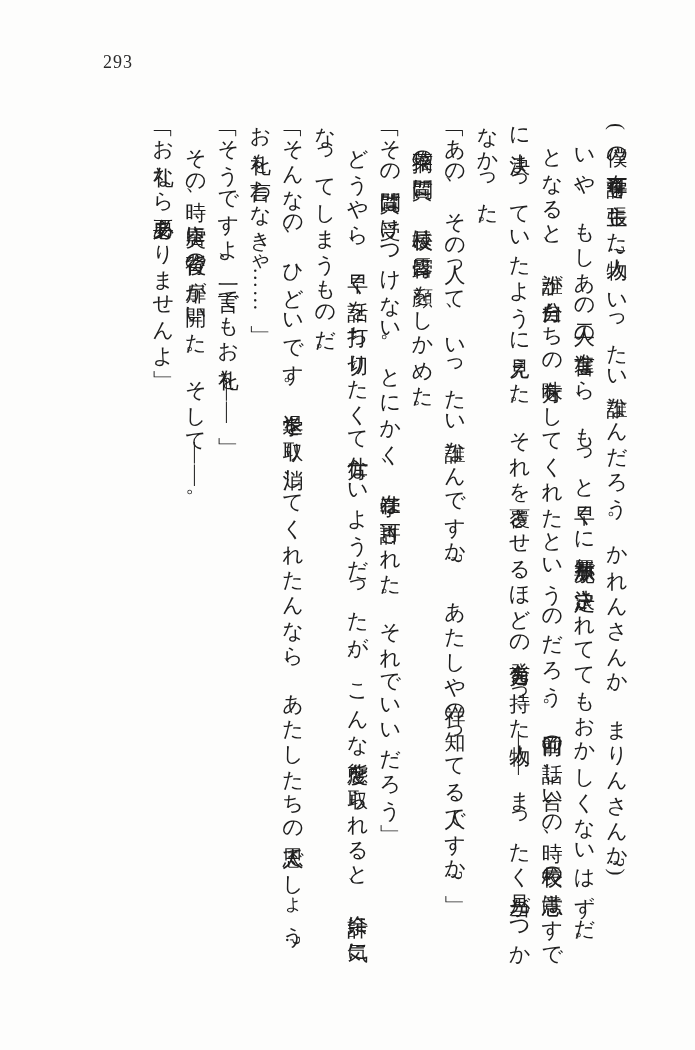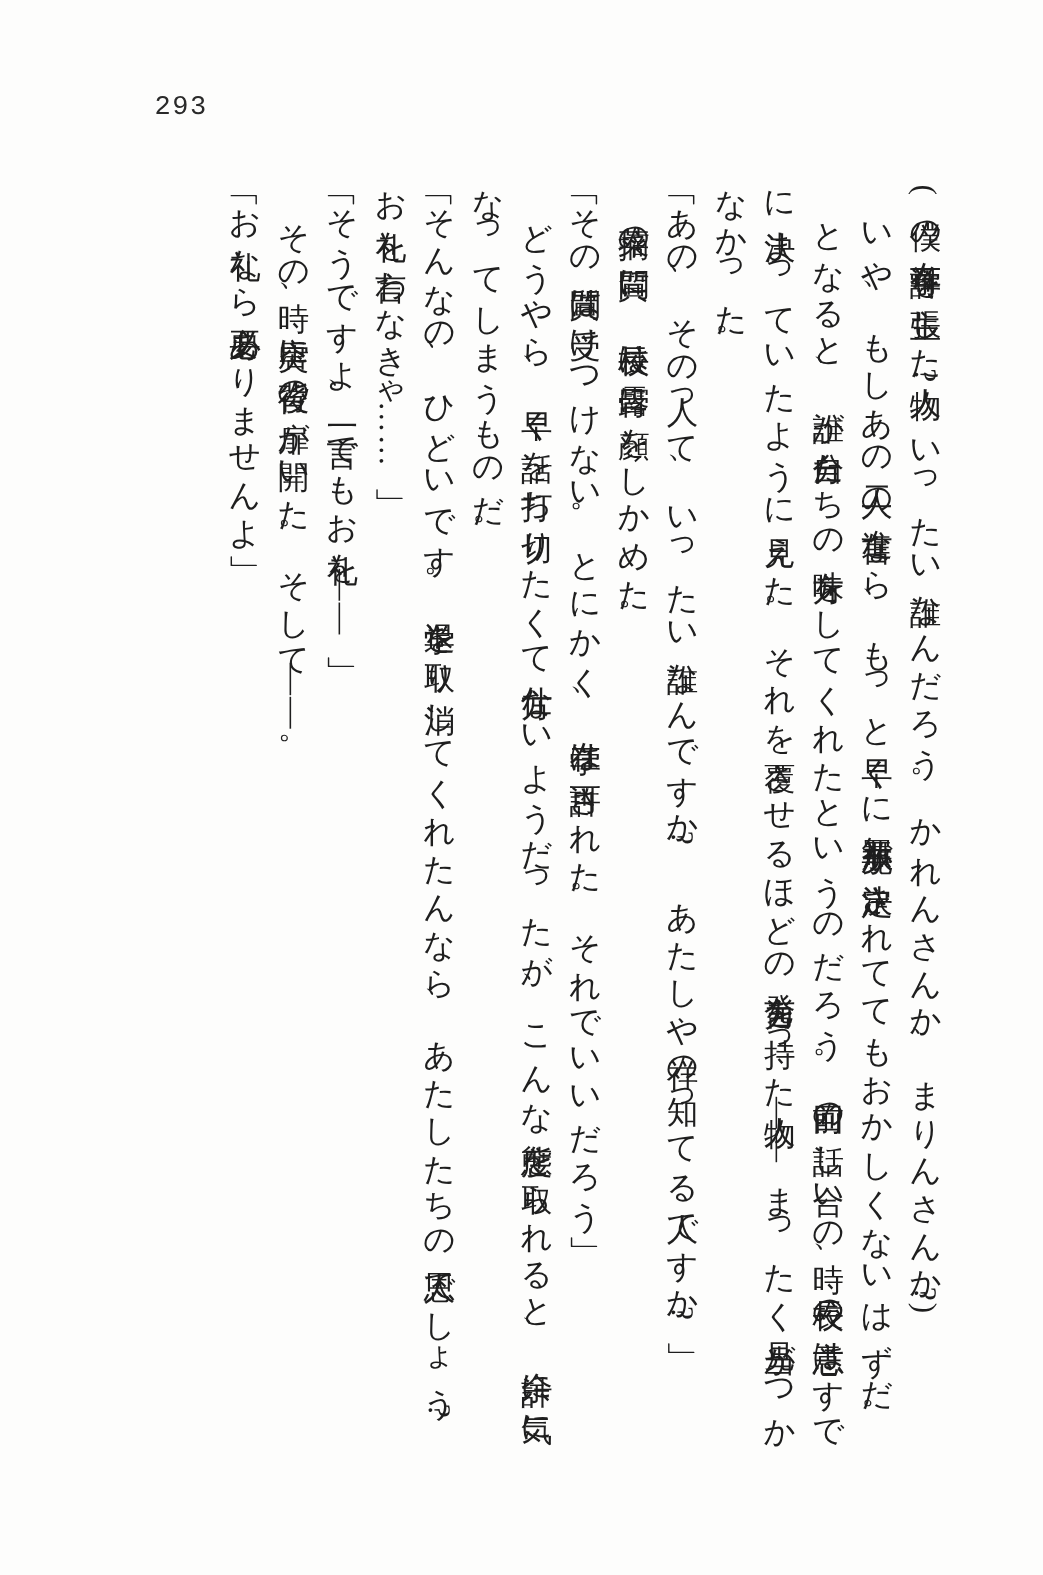--- a/index.html
+++ b/index.html
@@ -12,26 +12,26 @@
     width: 695px;
     height: 1050px;
     margin: 0 auto;
     background: #fdfdfc;
     overflow: hidden;
     font-family: "Liberation Serif", "DejaVu Serif", serif;
     color: #1c1c1c;
   }
   .page-number {
     position: absolute;
-    top: 62px;
+    top: 52px;
     left: 103px;
     font-size: 18px;
     letter-spacing: 1px;
     color: #2a2a2a;
-    font-family: Liberation Mono, monospace;
+    font-family: Liberation Serif, serif;
   }
   .text-block {
     position: absolute;
     top: 112px;
     right: 62px;
     height: 865px;
     width: 552px;
     writing-mode: vertical-rl;
     text-orientation: mixed;
     font-size: 21px;

